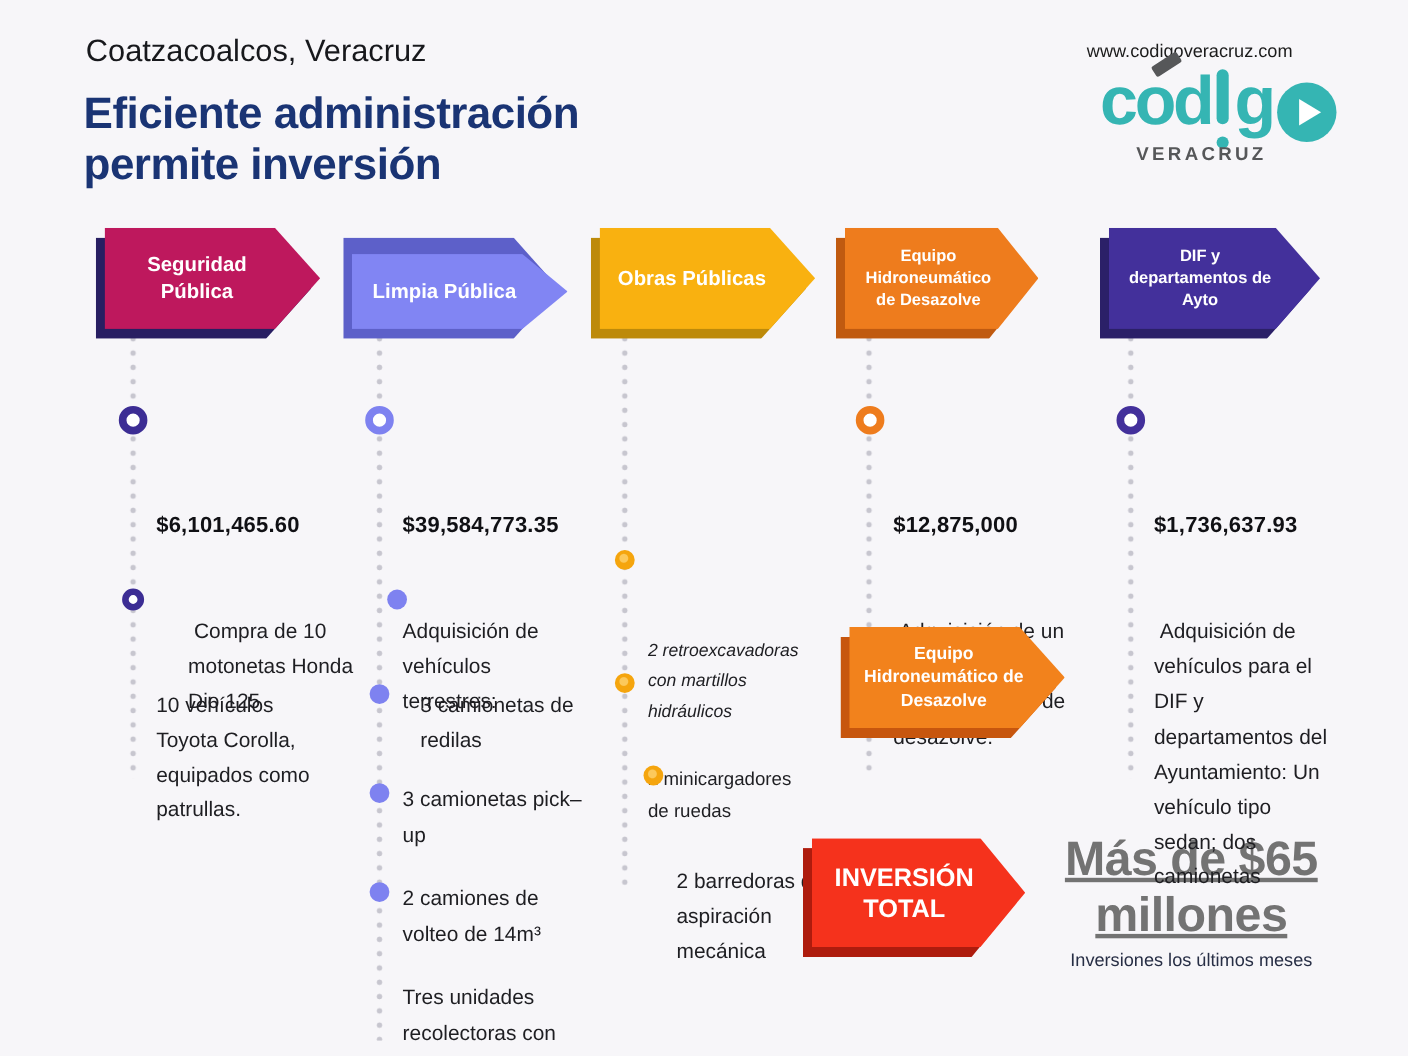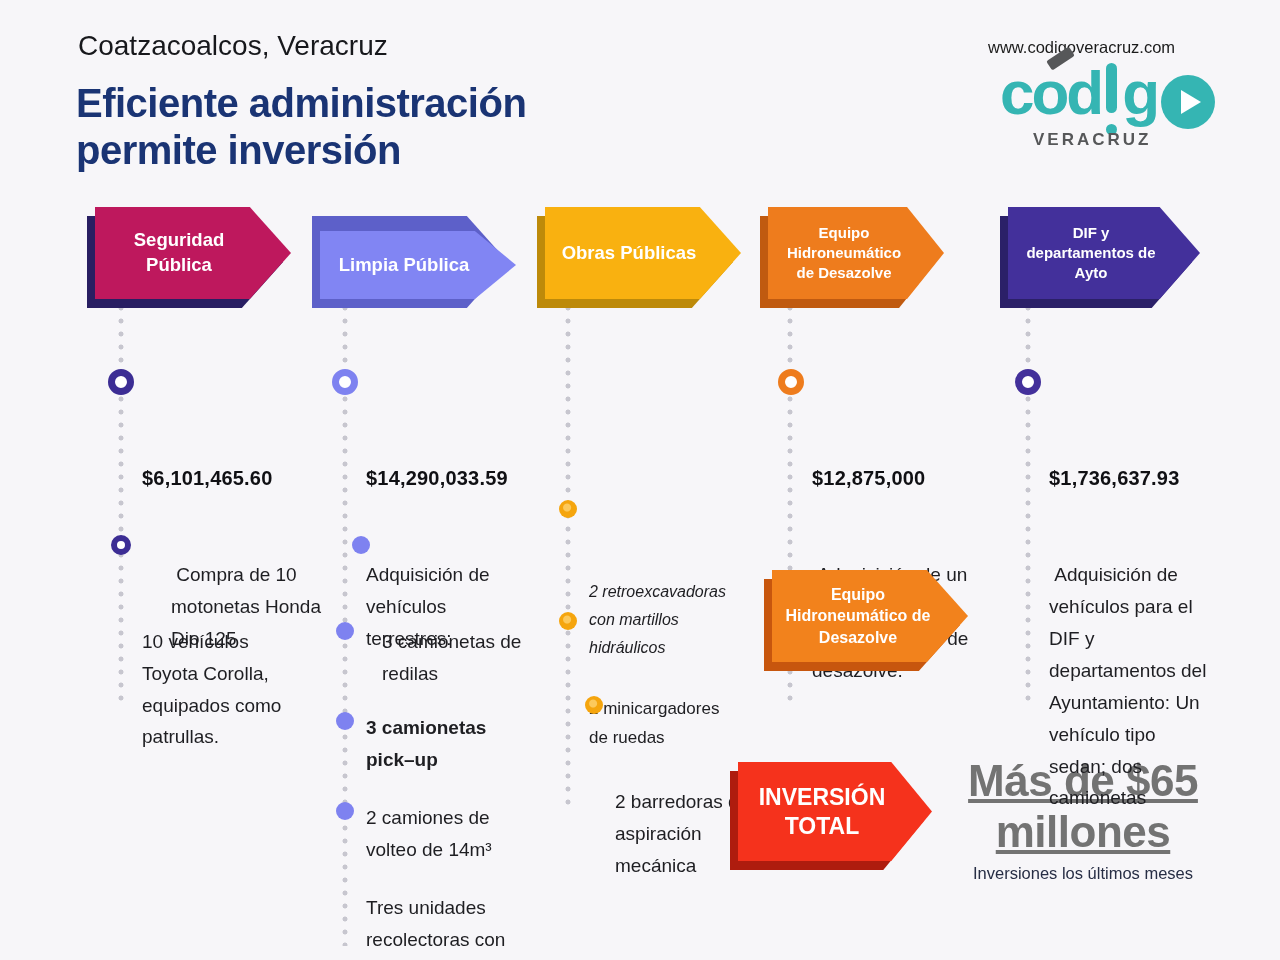--- a/index.html
+++ b/index.html
@@ -135,28 +135,28 @@
     <div class="amount">$6,101,465.60</div>
     <div style="width:152px;margin-left:29px;"> Compra de 10 motonetas Honda Dio 125</div>
   </div>
   <div class="item" style="left:108px; top:530px; width:200px;">
     <span class="bullet ring-sm b-purple"></span>
     <div style="width:162px;">10 vehículos Toyota Corolla, equipados como patrullas.</div>
   </div>
 
   <div class="item" style="left:332px; top:366px; width:200px;">
     <span class="bullet ring-lg" style="border-color:#7e82f0;"></span>
-    <div class="amount">$14,290,033.59</div>
+    <div class="amount">$39,584,773.35</div>
     <div style="width:155px;">Adquisición de vehículos terrestres:</div>
   </div>
   <div class="item" style="left:348px; top:530px; width:200px;">
     <span class="bullet dot-b b-peri"></span>
     <div style="width:160px;">3 camionetas de redilas</div>
   </div>
-  <div class="item" style="left:332px; top:616px; width:200px;font-weight:bold;">
+  <div class="item" style="left:332px; top:616px; width:200px;">
     <span class="bullet dot-b b-peri"></span>
     <div style="width:172px;">3 camionetas pick–up</div>
   </div>
   <div class="item" style="left:332px; top:706px; width:200px;">
     <span class="bullet dot-b b-peri"></span>
     <div style="width:150px;">2 camiones de volteo de 14m³</div>
   </div>
   <div class="item" style="left:332px; top:796px; width:230px;">
     <span class="bullet dot-b b-peri"></span>
     <div style="width:174px;">Tres unidades recolectoras con caja compactadora</div>

